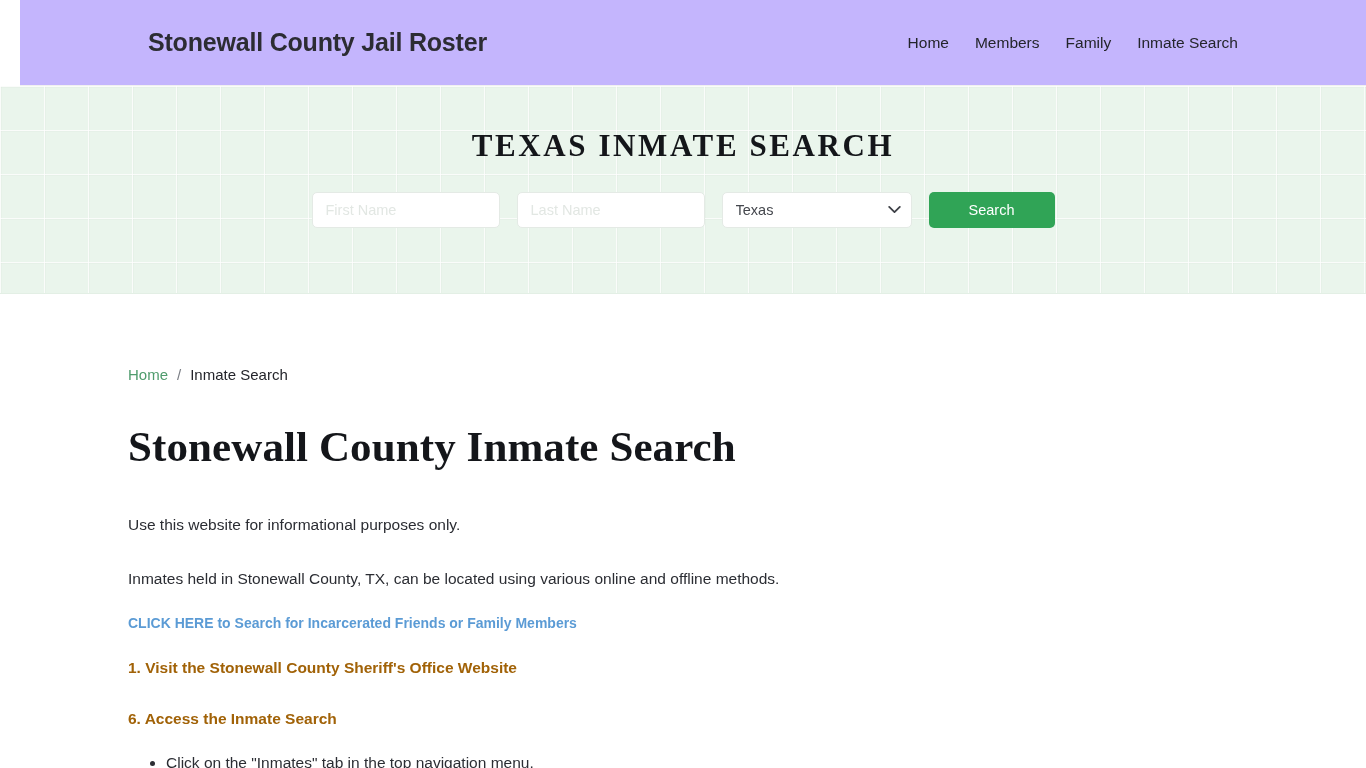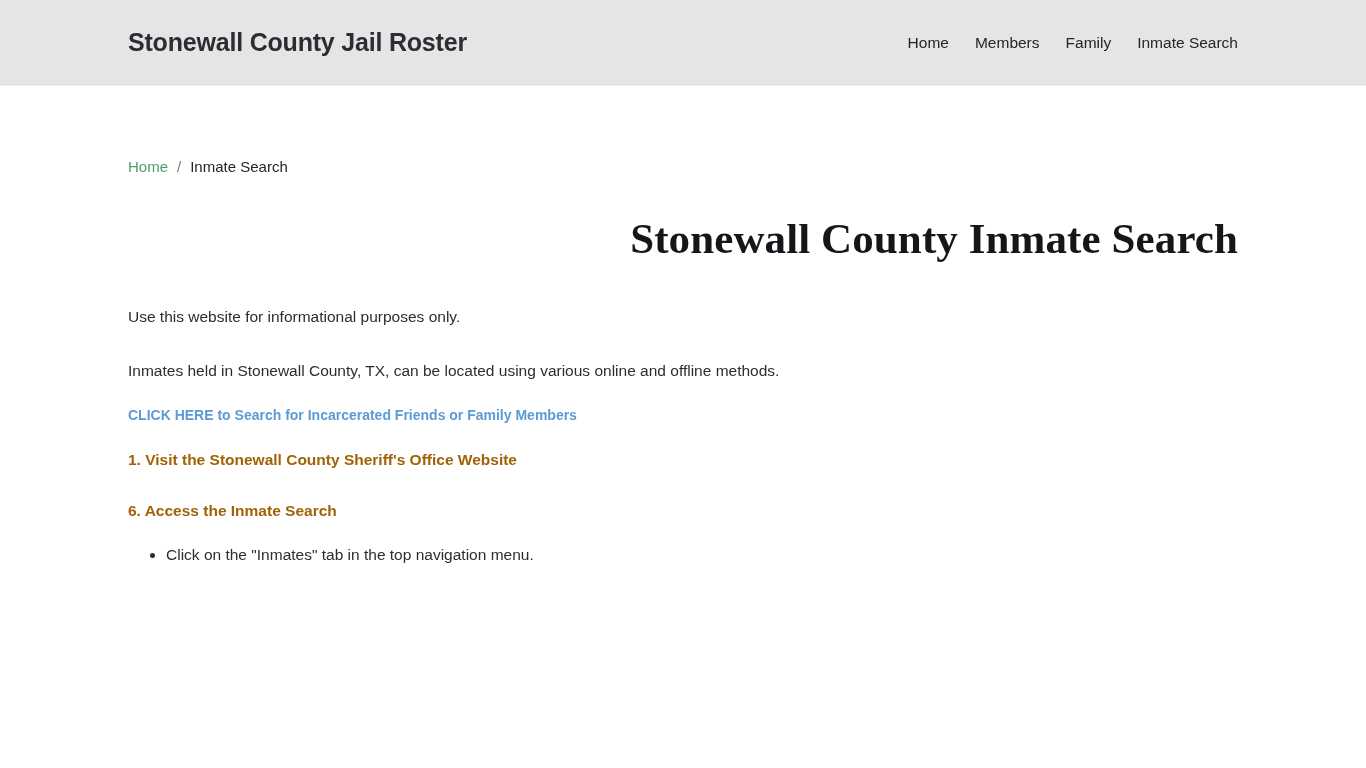--- a/index.html
+++ b/index.html
@@ -8,25 +8,26 @@
     width: 1366px; height: 768px;
     background: #ffffff;
     font-family: "Liberation Sans", sans-serif;
     -webkit-font-smoothing: antialiased;
   }
   .page { width: 1366px; height: 768px; position: relative; overflow: hidden; background:#fff; }
 
   
   .site-header {
     height: 86px;
-    background: #e5e5e5;
+    background: #c4b5fd;
     border-bottom: 1px solid #f0f0f0;
     display: flex;
     align-items: center;
     padding: 0 128px;
+    margin-left: 20px;
   }
   .brand {
     font-family: "Liberation Sans Narrow", "Liberation Sans", sans-serif;
     font-size: 25px;
     font-weight: bold;
     color: #2c2c33;
     letter-spacing: -0.2px;
     white-space: nowrap;
     text-decoration: none;
   }
@@ -144,21 +145,20 @@
   .crumb-current { color: #24252b; }
 
   .page-title {
     font-family: "Liberation Serif", "DejaVu Serif", serif;
     font-size: 43px;
     font-weight: bold;
     color: #14161a;
     margin: 42px 0 4px 0;
     line-height: 1.08;
     letter-spacing: 0.1px;
-    text-align: right;
   }
 
   .para {
     font-size: 15.5px;
     color: #2b2d33;
     margin: 0;
     line-height: 1.45;
   }
   .para-1 { margin-top: 44px; }
   .para-2 { margin-top: 31px; }
@@ -201,20 +201,39 @@
   <header class="site-header">
     <a class="brand" href="#">Stonewall County Jail Roster</a>
     <nav class="nav">
       <a class="nav-link" href="#">Home</a>
       <a class="nav-link" href="#">Members</a>
       <a class="nav-link" href="#">Family</a>
       <a class="nav-link" href="#">Inmate Search</a>
     </nav>
   </header>
 
+  <section class="hero">
+    <h1 class="hero-title">TEXAS INMATE SEARCH</h1>
+
+    <form class="search-form">
+      <input class="txt-input" type="text" placeholder="First Name" style="">
+      <input class="txt-input" type="text" placeholder="Last Name" style="">
+      <div class="state-select">
+        <select>
+          <option>Texas</option>
+        </select>
+        <span class="select-caret">
+          <svg width="13" height="9" viewBox="0 0 13 9" xmlns="http://www.w3.org/2000/svg">
+            <path d="M1.2 1.4 L6.5 6.6 L11.8 1.4" fill="none" stroke="#3d4046" stroke-width="1.8" stroke-linecap="round" stroke-linejoin="round"></path>
+          </svg>
+        </span>
+      </div>
+      <button class="search-btn" type="submit">Search</button>
+    </form>
+  </section>
 
   <main class="main">
 
     <div class="breadcrumb">
       <a class="crumb-link" href="#">Home</a>
       <span class="crumb-sep">/</span>
       <span class="crumb-current">Inmate Search</span>
     </div>
 
     <h1 class="page-title">Stonewall County Inmate Search</h1>

